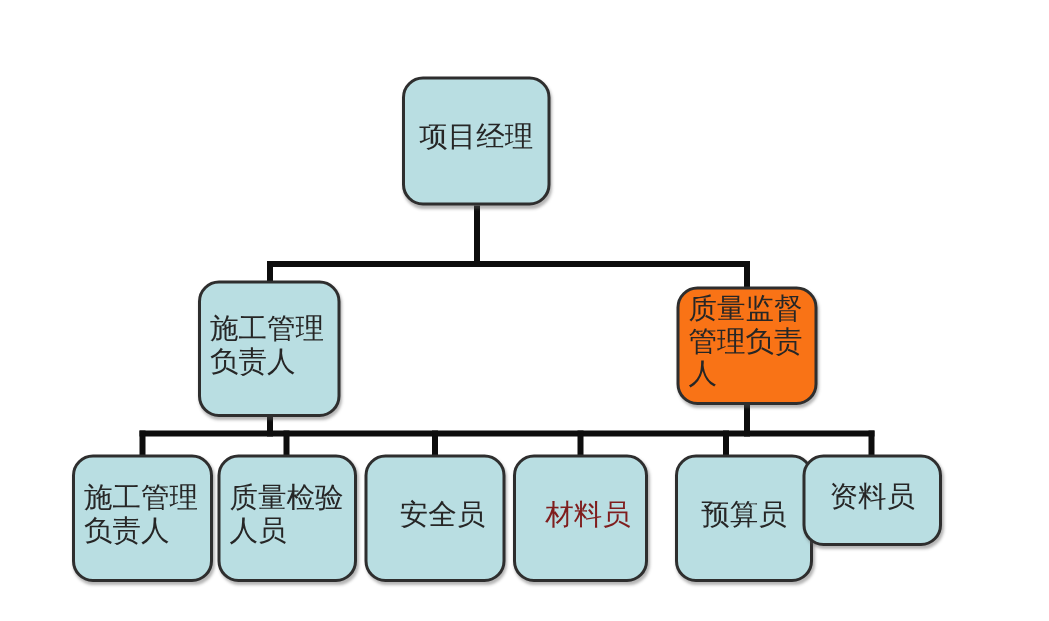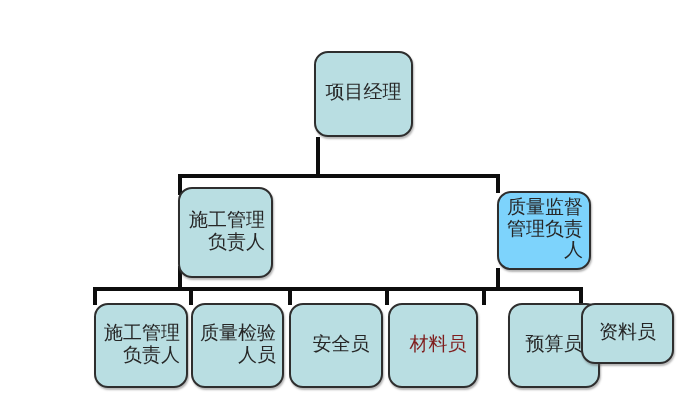--- a/index.html
+++ b/index.html
@@ -18,43 +18,42 @@
   .node {
     position: absolute;
     box-sizing: border-box;
     background: #b9dee2;
     border: 2px solid #2e2e2e;
     border-radius: 14px;
     box-shadow: 1px 2px 2px rgba(90, 90, 90, 0.45);
     display: flex;
     align-items: center;
     justify-content: center;
-    text-align: right;
+    text-align: left;
     padding: 0 6px 4px 6px;
     color: #262626;
     font-size: 19px;
     line-height: 1.15;
     word-break: break-all;
-    margin-left: 46px;
   }
   .connector {
     position: absolute;
     background: #0d0d0d;
   }
   
   .n-root   { left: 268px; top: 51px;  width: 99px; height: 86px; }
   
   .n-mleft  { left: 132px; top: 187px; width: 95px; height: 91px; }
   .n-mright { left: 451px; top: 191px; width: 94px; height: 79px; }
   
   .n-b1 { left: 48px;  top: 303px; width: 94px; height: 85px; }
   .n-b2 { left: 145px; top: 303px; width: 93px; height: 85px; }
   .n-b3 { left: 243px; top: 303px; width: 94px; height: 85px; }
   .n-b4 { left: 342px; top: 303px; width: 90px; height: 85px; }
-  .n-b5 { left: 462px; top: 303px; width: 92px; height: 85px; }
+  .n-b5 { left: 450px; top: 303px; width: 92px; height: 85px; }
   .n-b6 { left: 535px; top: 303px; width: 93px; height: 61px; }
   
   .c-root-stem   { left: 316px; top: 137px; width: 4px;   height: 40px; }
   .c-l1-h        { left: 178px; top: 174px; width: 322px; height: 4px;  }
   .c-l1-dropL    { left: 178px; top: 174px; width: 4px;   height: 21px; }
   .c-l1-dropR    { left: 496px; top: 174px; width: 4px;   height: 19px; }
   
   .c-mleft-stem  { left: 178px; top: 266px; width: 4px;   height: 25px; }
   .c-mright-stem { left: 496px; top: 268px; width: 4px;   height: 23px; }
   .c-l2-h        { left: 93px;  top: 287px; width: 490px; height: 4px;  }
@@ -84,21 +83,21 @@
   <div class="connector c-l2-drop5" style="background: rgb(13, 13, 13);"></div>
   <div class="connector c-l2-drop6" style="background: rgb(13, 13, 13);"></div>
 
   <div class="node n-root" style="background: rgb(185, 222, 226); border-color: rgb(46, 46, 46); color: rgb(38, 38, 38);">
     <span>项目经理</span>
   </div>
 
   <div class="node n-mleft" style="background: rgb(185, 222, 226); border-color: rgb(46, 46, 46); color: rgb(38, 38, 38);">
     <span>施工管理负责人</span>
   </div>
-  <div class="node n-mright" style="background: #7dd3fc; border-color: rgb(46, 46, 46); color: rgb(38, 38, 38);">
+  <div class="node n-mright" style="background: #f97316; border-color: rgb(46, 46, 46); color: rgb(38, 38, 38);">
     <span>质量监督管理负责人</span>
   </div>
 
   <div class="node n-b1" style="background: rgb(185, 222, 226); border-color: rgb(46, 46, 46); color: rgb(38, 38, 38);">
     <span>施工管理负责人</span>
   </div>
   <div class="node n-b2" style="background: rgb(185, 222, 226); border-color: rgb(46, 46, 46); color: rgb(38, 38, 38);">
     <span>质量检验人员</span>
   </div>
   <div class="node n-b3" style="background: rgb(185, 222, 226); border-color: rgb(46, 46, 46); color: rgb(38, 38, 38); padding-left: 16px;">

